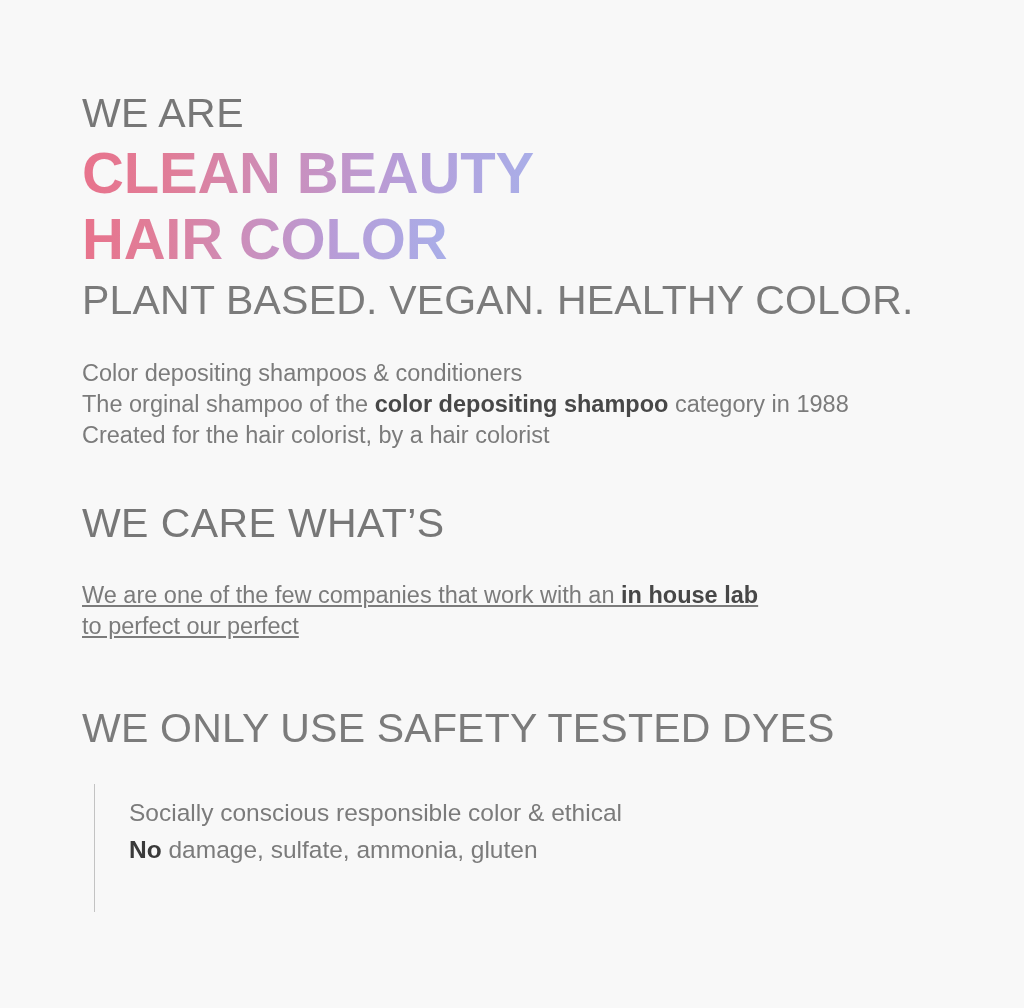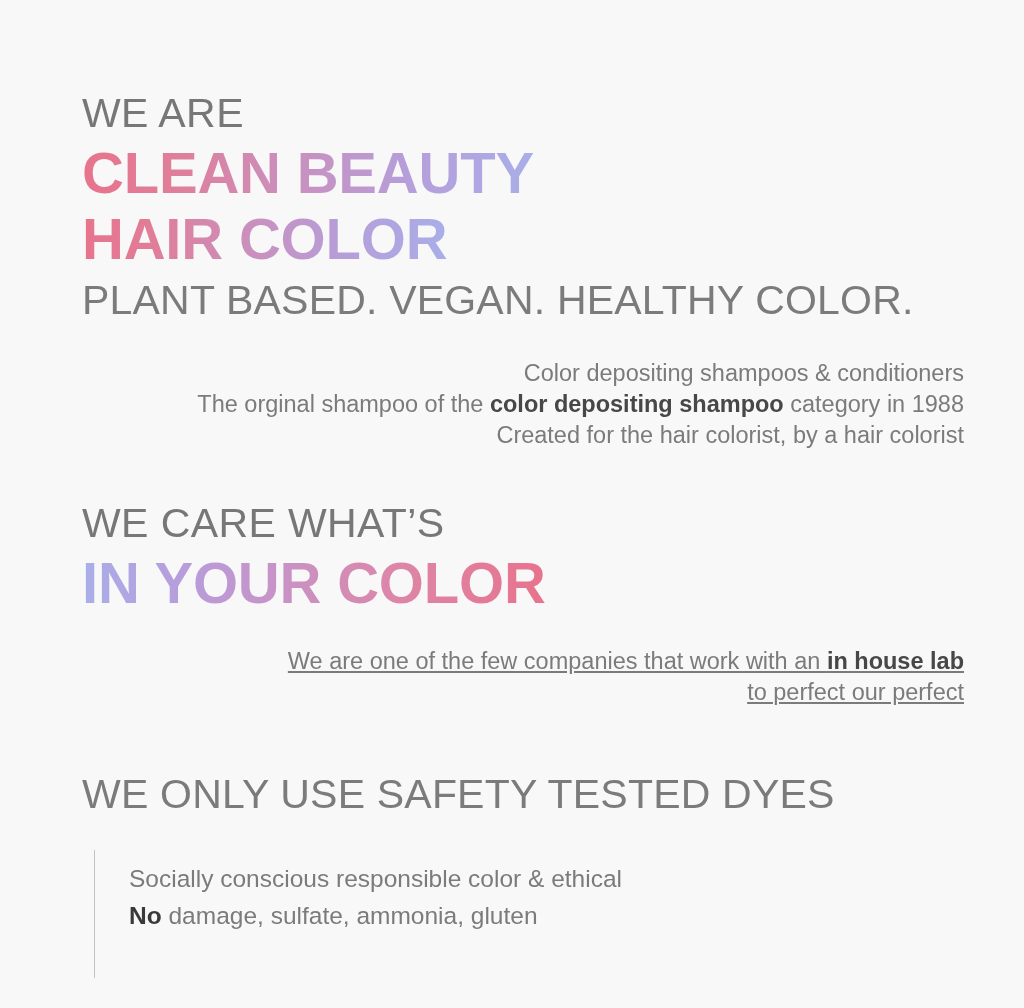--- a/index.html
+++ b/index.html
@@ -64,21 +64,21 @@
     white-space: nowrap;
   }
 
   
   .body-block {
     font-size: 23.5px;
     line-height: 31px;
     color: #7b7b7b;
     font-weight: 400;
   }
-  .body-block p { margin: 0; text-align: right; }
+  .body-block p { margin: 0; }
   .body-block b {
     font-weight: 700;
     color: #474747;
   }
 
   
   .sec-top      { padding-top: 86px; }
   .gap-copy1    { margin-top: 30px; }
   .gap-care     { margin-top: 45px; }
   .gap-lab      { margin-top: 30px; text-decoration: underline; }
@@ -131,21 +131,20 @@
   </div>
 
   <div class="body-block gap-copy1">
     <p>Color depositing shampoos &amp; conditioners</p>
     <p><span>The orginal shampoo of the </span><b>color depositing shampoo</b><span> category in 1988</span></p>
     <p>Created for the hair colorist, by a hair colorist</p>
   </div>
 
   <div class="gap-care">
     <div class="kicker">WE CARE WHAT’S</div>
-    <div class="bigline grad-blue-pink">IN YOUR COLOR</div>
   </div>
 
   <div class="body-block gap-lab">
     <p><span>We are one of the few companies that work with an </span><b>in house lab</b><span></span></p>
     <p>to perfect our perfect</p>
   </div>
 
   <div class="subhead gap-dyes">WE ONLY USE SAFETY TESTED DYES</div>
 
   <div class="footer-row gap-footer">

